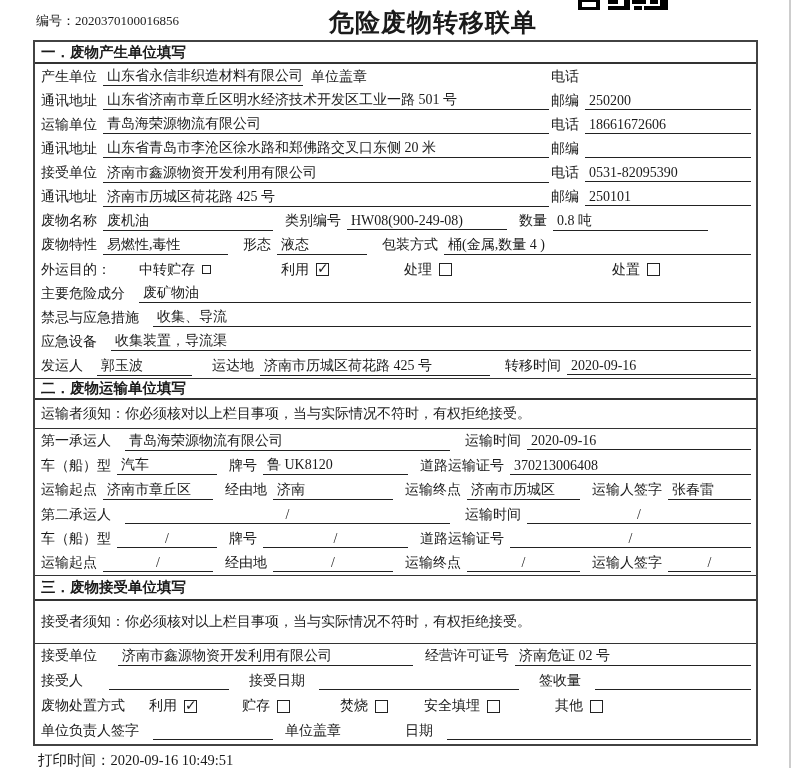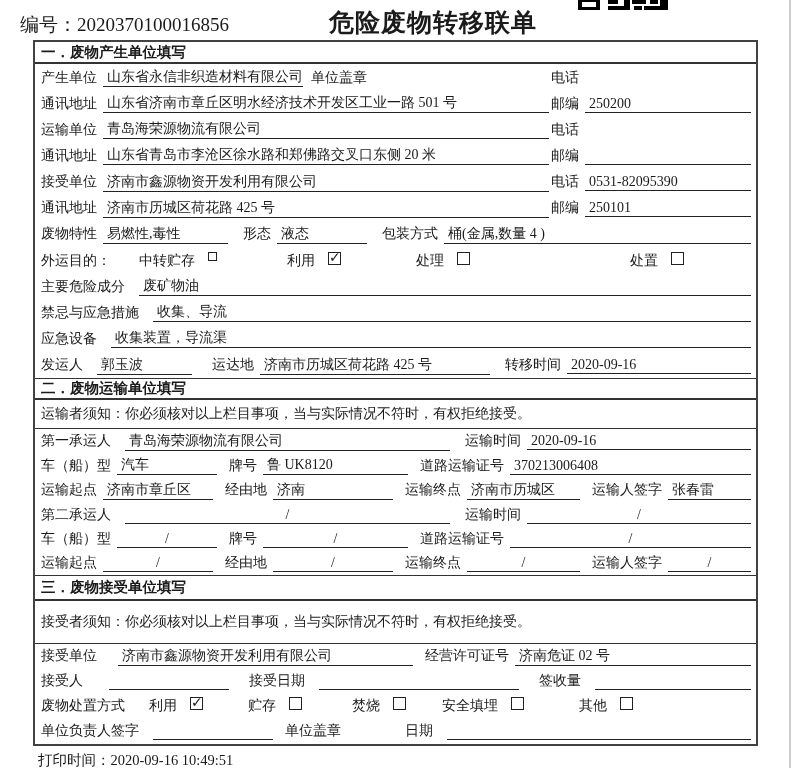--- a/index.html
+++ b/index.html
@@ -4,21 +4,21 @@
 <style>
   * { margin:0; padding:0; box-sizing:border-box; }
   html,body { background:#ffffff; }
   .page {
     position:relative; width:796px; height:768px; background:#fff;
     font-family:"Liberation Serif","DejaVu Serif",serif;
     font-size:14px; color:#1a1a1a; overflow:hidden;
   }
   .hei { font-family:"Liberation Sans","DejaVu Sans",sans-serif; font-weight:bold; }
 
-  .doc-number { position:absolute; left:20px; top:12px; font-size:19px; }
+  .doc-number { position:absolute; left:36px; top:12px; font-size:13px; }
   .doc-title  { position:absolute; left:329px; top:6px; font-size:25px; letter-spacing:1px; }
   .qr-frag    { position:absolute; left:578px; top:0; }
 
   .page-edge  { position:absolute; left:789px; top:0; width:2px; height:768px; background:#cdcdcd; }
 
   .form-table {
     position:absolute; left:33px; top:40px; width:725px; height:706px;
     border:2px solid #424242; display:flex; flex-direction:column; background:#fff;
   }
   .sec-header { height:23px; display:flex; align-items:center; padding-left:6px;
@@ -45,21 +45,21 @@
   .w325{width:325px;} .w100{width:100px;} .w145{width:145px;} .w110{width:110px;}
   .w120{width:120px;} .w113{width:113px;} .w295{width:295px;} .w200b{width:200px;}
 
   .ml8{margin-left:8px;} .ml12{margin-left:12px;} .ml15{margin-left:15px;} .ml20{margin-left:20px;}
 
   .cb { width:13px; height:13px; border:1.5px solid #222; display:inline-block; position:relative;
         margin-left:7px; flex:none; }
   .cb.sm { width:9px; height:9px; border-width:1px; }
   .cb.on::after { content:"\2713"; position:absolute; top:-4px; left:0px; font-size:14px;
                   font-family:"DejaVu Sans",sans-serif; }
-  .opt { display:flex; align-items:flex-start; white-space:nowrap;gap:6px; }
+  .opt { display:flex; align-items:center; white-space:nowrap; }
 
   .footer-print { position:absolute; left:38px; top:751px; font-size:14.5px; }
 </style>
 </head>
 <body>
 
 <div class="page">
 
   <div class="doc-number"><span>编号：</span><span>2020370100016856</span></div>
 
@@ -100,20 +100,21 @@
         </div>
       </div>
 
       <div class="row">
         <div class="cell-l">
           <span class="lbl">运输单位</span>
           <span class="und grow">青岛海荣源物流有限公司</span>
         </div>
         <div class="cell-r">
           <span class="lbl">电话</span>
+          <span class="und grow">18661672606</span>
         </div>
       </div>
 
       <div class="row">
         <div class="cell-l">
           <span class="lbl">通讯地址</span>
           <span class="und grow">山东省青岛市李沧区徐水路和郑佛路交叉口东侧 20 米</span>
         </div>
         <div class="cell-r">
           <span class="lbl">邮编</span>
@@ -136,20 +137,28 @@
         <div class="cell-l">
           <span class="lbl">通讯地址</span>
           <span class="und grow">济南市历城区荷花路 425 号</span>
         </div>
         <div class="cell-r">
           <span class="lbl">邮编</span>
           <span class="und grow">250101</span>
         </div>
       </div>
 
+      <div class="row">
+        <span class="lbl">废物名称</span>
+        <span class="und w170">废机油</span>
+        <span class="lbl ml12">类别编号</span>
+        <span class="und w160">HW08(900-249-08)</span>
+        <span class="lbl ml12">数量</span>
+        <span class="und w155">0.8 吨</span>
+      </div>
 
       <div class="row">
         <span class="lbl">废物特性</span>
         <span class="und w125">易燃性,毒性</span>
         <span class="lbl ml15">形态</span>
         <span class="und w90">液态</span>
         <span class="lbl ml15">包装方式</span>
         <span class="und grow">桶(金属,数量 4 )</span>
       </div>
 

